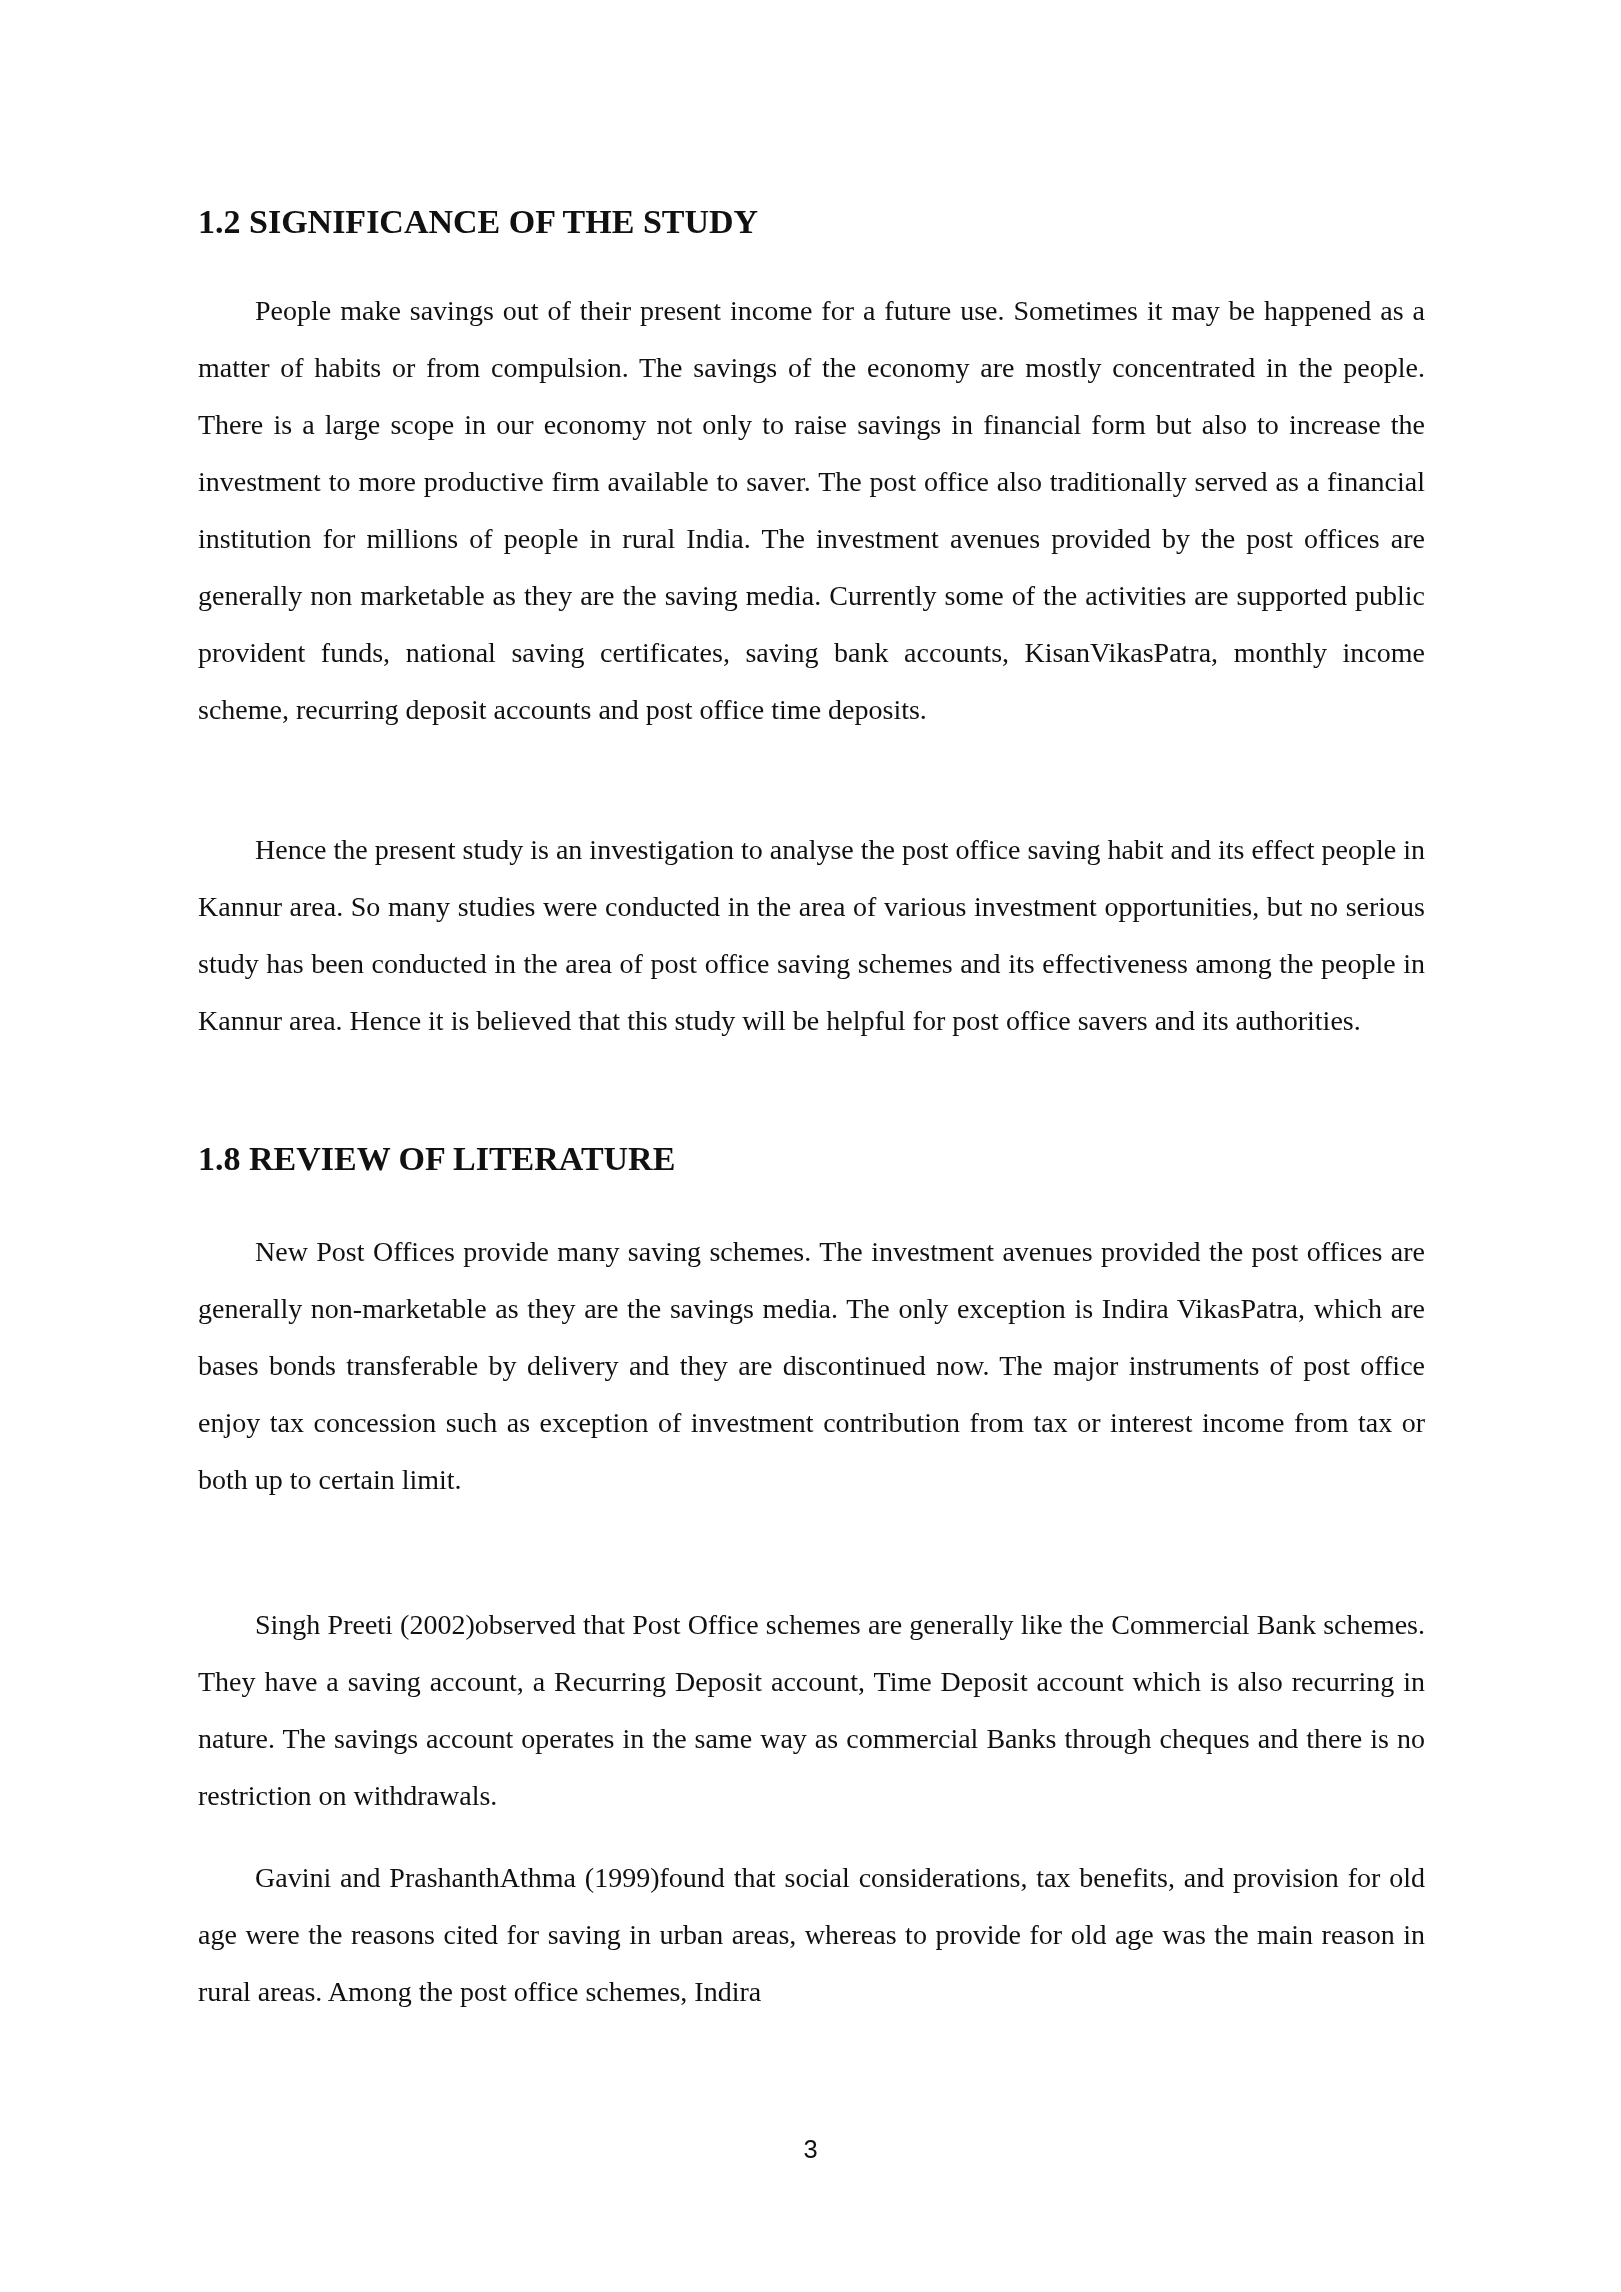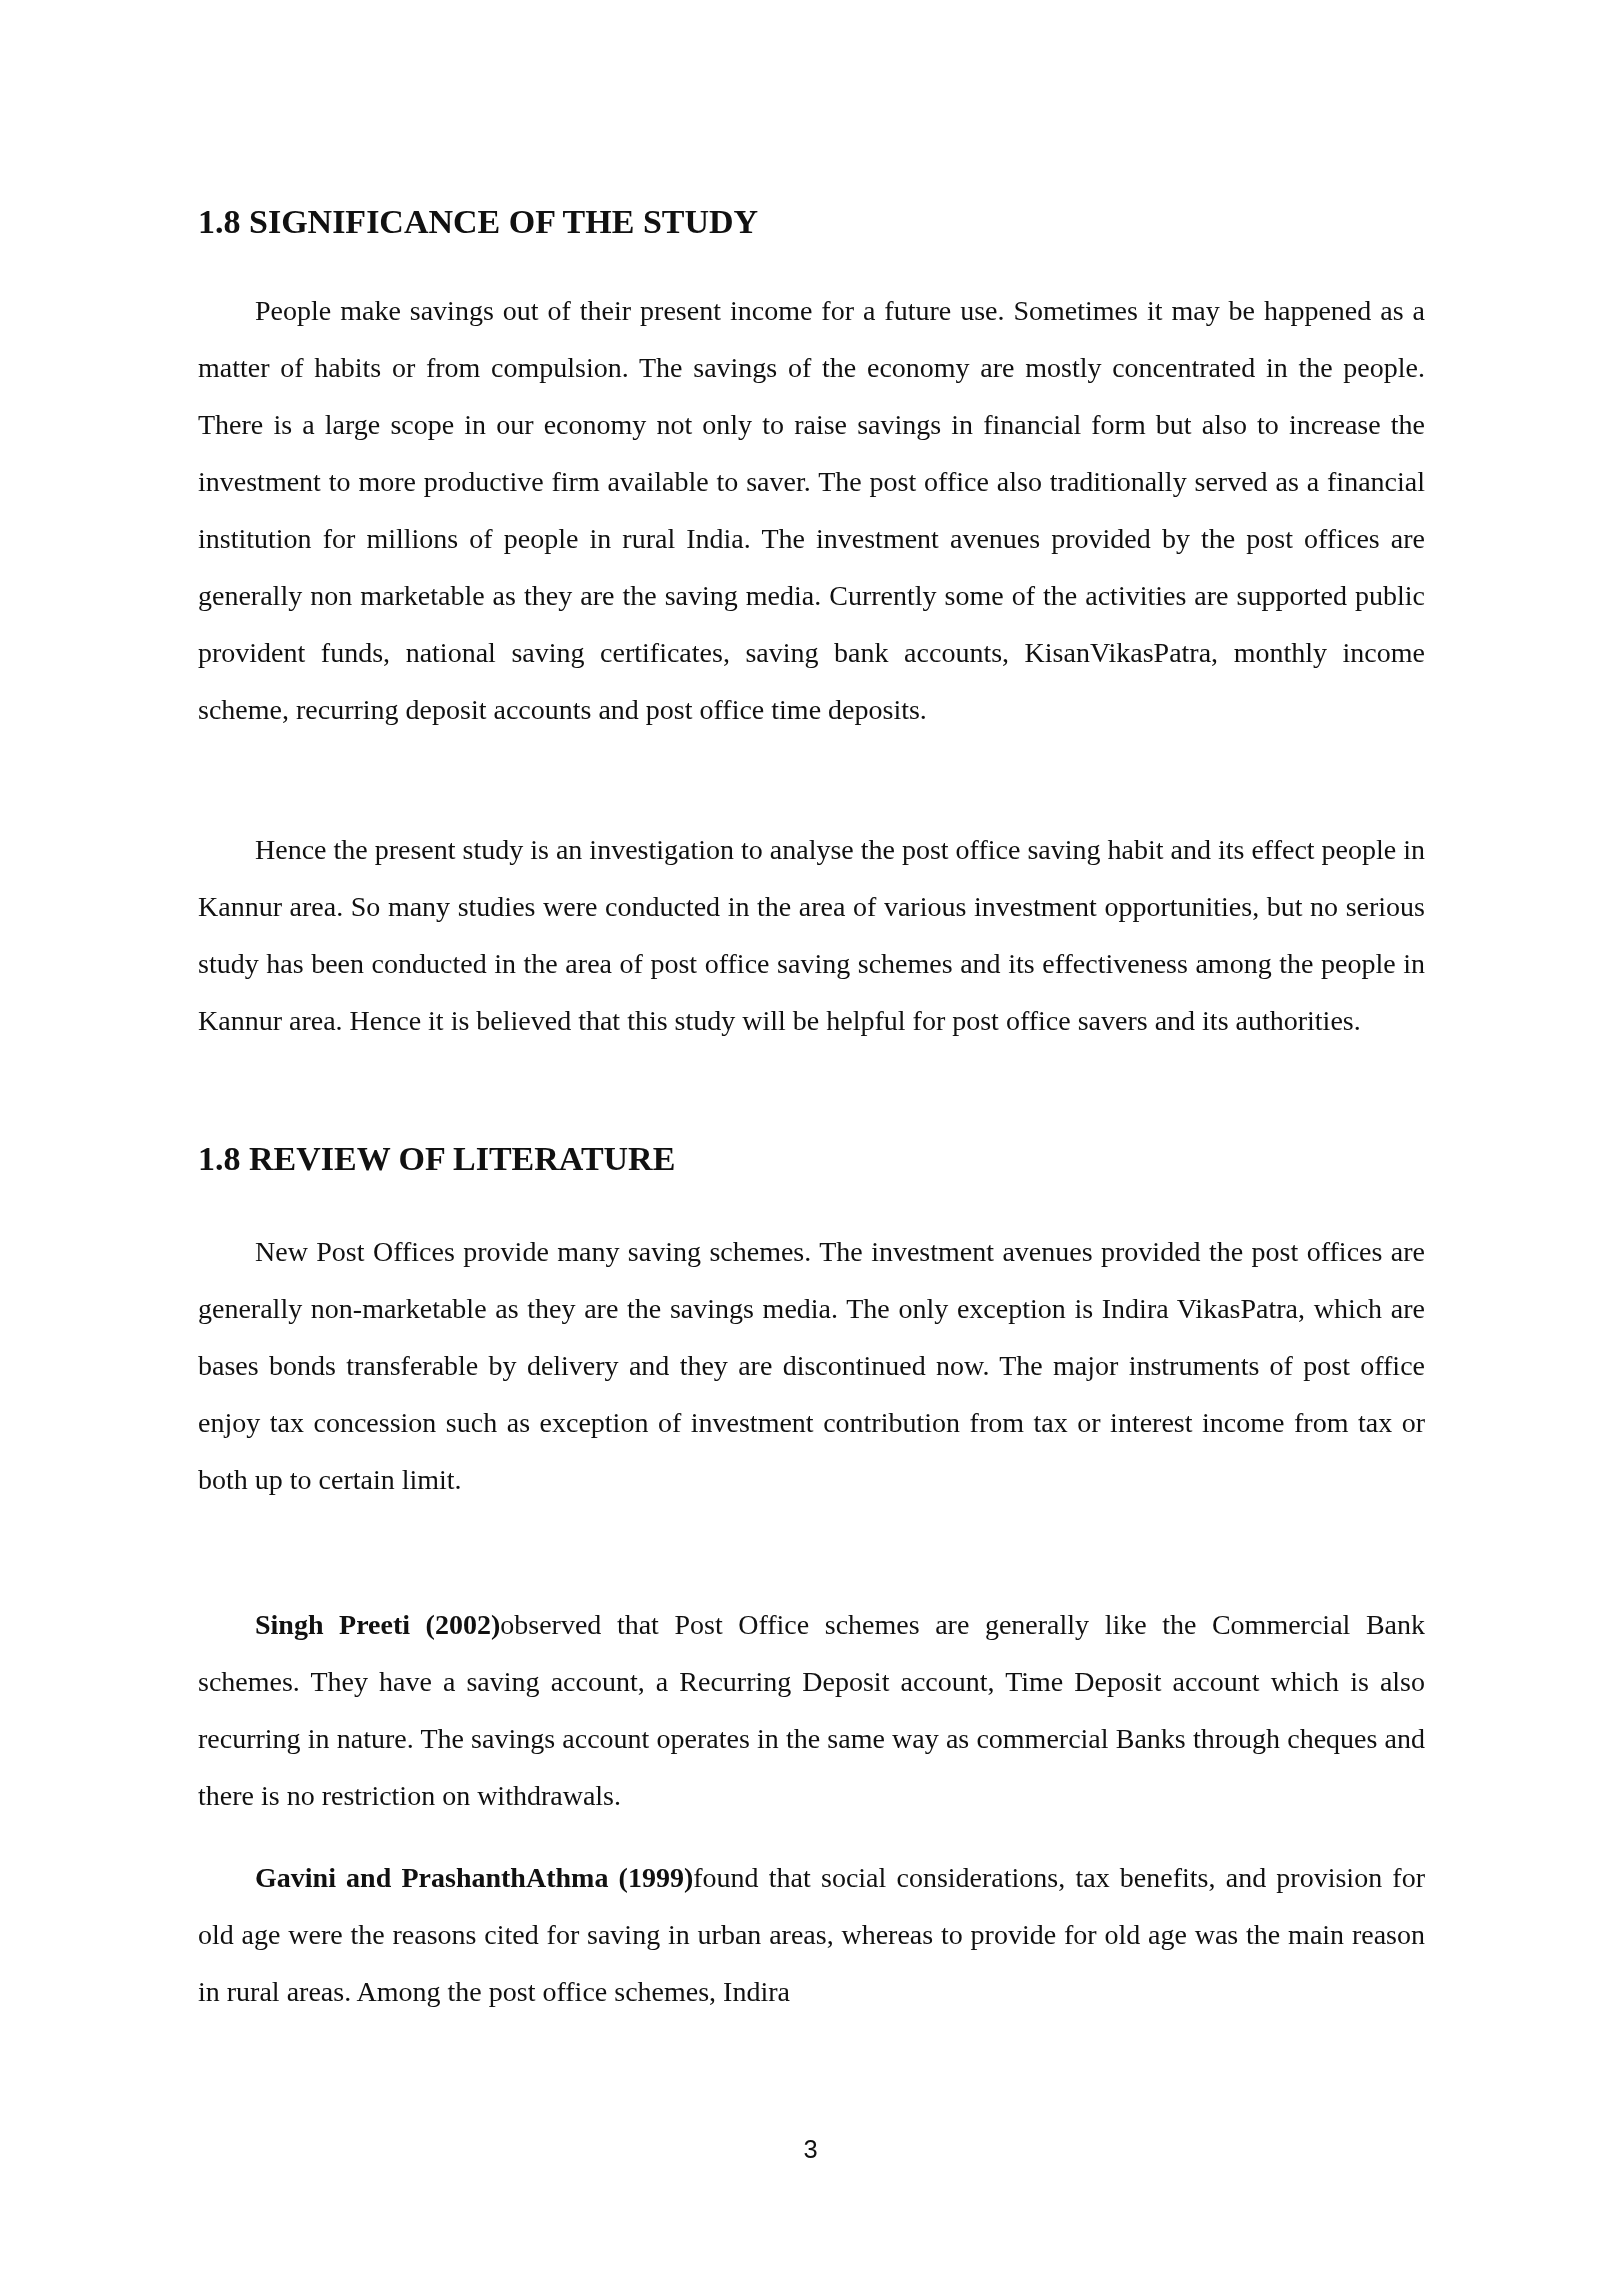--- a/index.html
+++ b/index.html
@@ -13,34 +13,34 @@
     position: absolute; left: 0;
     font-size: 34px; font-weight: bold; line-height: 39px;
     white-space: nowrap; letter-spacing: 0px;
   }
   .para {
     position: absolute; left: 0; width: 1227px;
     font-size: 28px; line-height: 57px;
     text-align: justify; text-indent: 57px;
     margin: 0;
   }
-  .para .bold { font-weight: bold; }
+  .para .bold { font-weight: normal; }
   .page-number {
     position: absolute; left: 0; width: 1621px; top: 2135px;
     text-align: center;
     font-family: "Liberation Sans", "DejaVu Sans", sans-serif;
     font-size: 25.5px; color: #111111;
   }
 </style>
 </head>
 <body>
 
 <div class="page">
 
-  <div class="heading" style="top:202px;">1.8 SIGNIFICANCE OF THE STUDY</div>
+  <div class="heading" style="top:202px;">1.2 SIGNIFICANCE OF THE STUDY</div>
 
   <p class="para" style="top:282px;"><span class="bold"></span><span>People make savings out of their present income for a future use. Sometimes it may be happened as a matter of habits or from compulsion. The savings of the economy are mostly concentrated in the people. There is a large scope in our economy not only to raise savings in financial form but also to increase the investment to more productive firm available to saver. The post office also traditionally served as a financial institution for millions of people in rural India. The investment avenues provided by the post offices are generally non marketable as they are the saving media. Currently some of the activities are supported public provident funds, national saving certificates, saving bank accounts, KisanVikasPatra, monthly income scheme, recurring deposit accounts and post office time deposits.</span></p>
 
   <p class="para" style="top:821px;"><span class="bold"></span><span>Hence the present study is an investigation to analyse the post office saving habit and its effect people in Kannur area. So many studies were conducted in the area of various investment opportunities, but no serious study has been conducted in the area of post office saving schemes and its effectiveness among the people in Kannur area. Hence it is believed that this study will be helpful for post office savers and its authorities.</span></p>
 
   <div class="heading" style="top:1139px;">1.8 REVIEW OF LITERATURE</div>
 
   <p class="para" style="top:1223px;"><span class="bold"></span><span>New Post Offices provide many saving schemes. The investment avenues provided the post offices are generally non-marketable as they are the savings media. The only exception is Indira VikasPatra, which are bases bonds transferable by delivery and they are discontinued now. The major instruments of post office enjoy tax concession such as exception of investment contribution from tax or interest income from tax or both up to certain limit.</span></p>
 
   <p class="para" style="top:1596px;"><span class="bold">Singh Preeti (2002)</span><span>observed that Post Office schemes are generally like the Commercial Bank schemes. They have a saving account, a Recurring Deposit account, Time Deposit account which is also recurring in nature. The savings account operates in the same way as commercial Banks through cheques and there is no restriction on withdrawals.</span></p>

